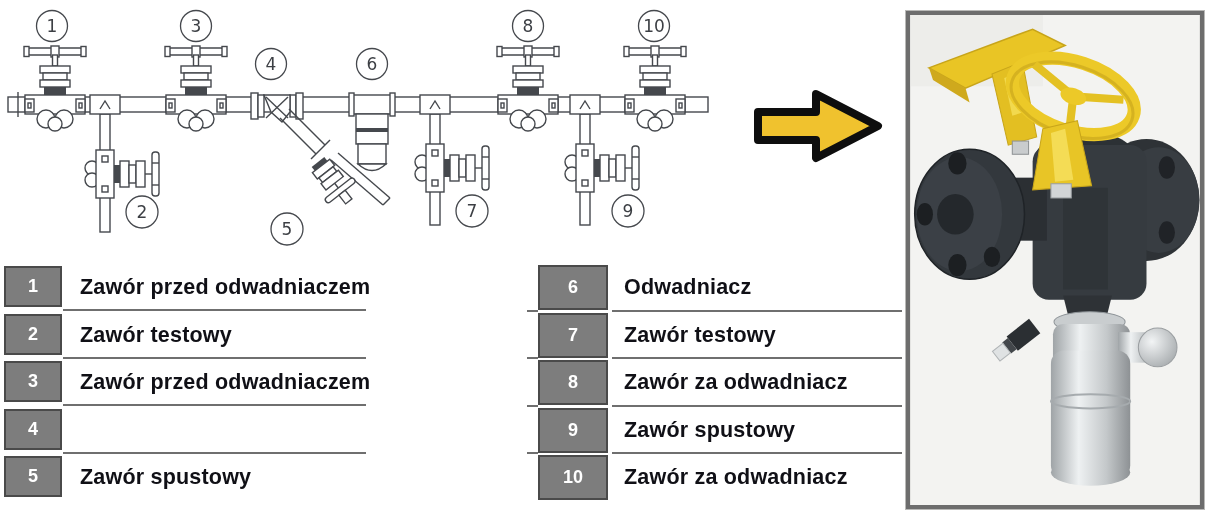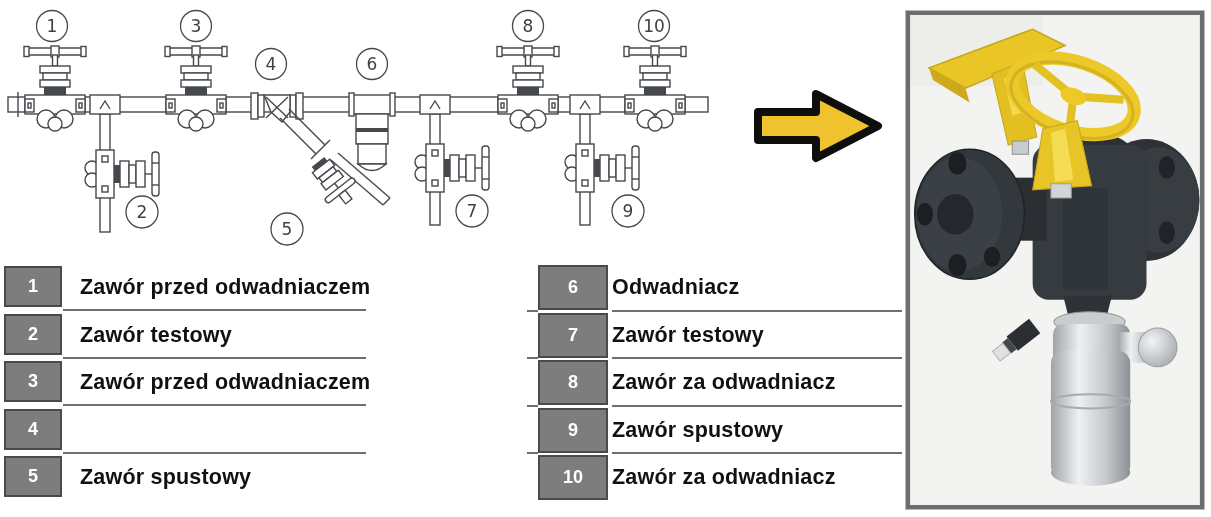--- a/index.html
+++ b/index.html
@@ -24,21 +24,21 @@
   #legend-right{left:527px;width:380px;overflow:hidden;}
   .lrow{position:relative;height:47.5px;}
   .numbox{position:absolute;box-sizing:border-box;background:#7d7d7d;border:2px solid #4a4a4a;
           color:#ffffff;font-weight:bold;font-size:18px;display:flex;align-items:center;
           justify-content:center;}
   #legend-left .numbox{left:0;top:2px;width:58px;height:41px;}
   #legend-right .numbox{left:11px;top:1px;width:70px;height:45px;}
   .llabel{position:absolute;top:0;height:47.5px;display:flex;align-items:center;
           font-weight:bold;font-size:21.5px;color:#101016;white-space:nowrap;letter-spacing:.2px;}
   #legend-left .llabel{left:76px;text-align:right;}
-  #legend-right .llabel{left:85px;}
+  #legend-right .llabel{left:97px;}
   .rowline{position:absolute;height:2px;background:#6f6f6f;}
   #legend-left .rowline{left:59px;top:45px;width:303px;}
   #legend-right .rowline{left:85px;top:45.5px;width:290px;}
   #legend-right .rowstub{position:absolute;left:0;top:45.5px;width:11px;height:2px;background:#6f6f6f;}
 
   .stroke{fill:#ffffff;stroke:#45484d;stroke-width:1.4;}
   .dark{fill:#45484d;stroke:none;}
   .lineonly{fill:none;stroke:#45484d;stroke-width:1.4;}
   .callout{fill:#ffffff;stroke:#45484d;stroke-width:1.3;}
   .callout-num{font-family:"DejaVu Sans",sans-serif;font-size:17px;fill:#3c3f44;

